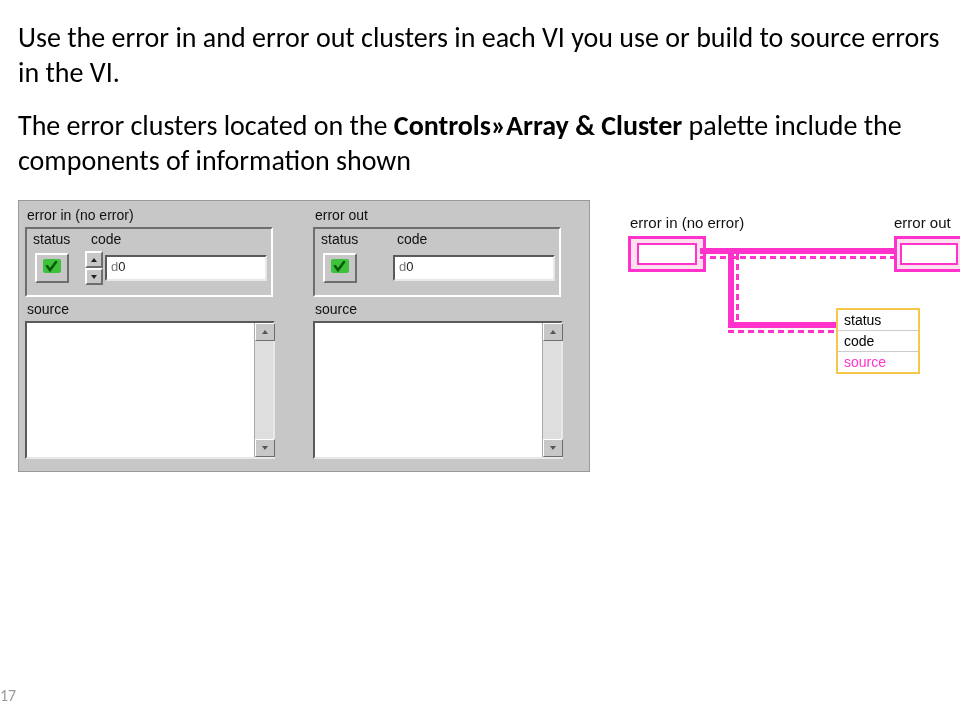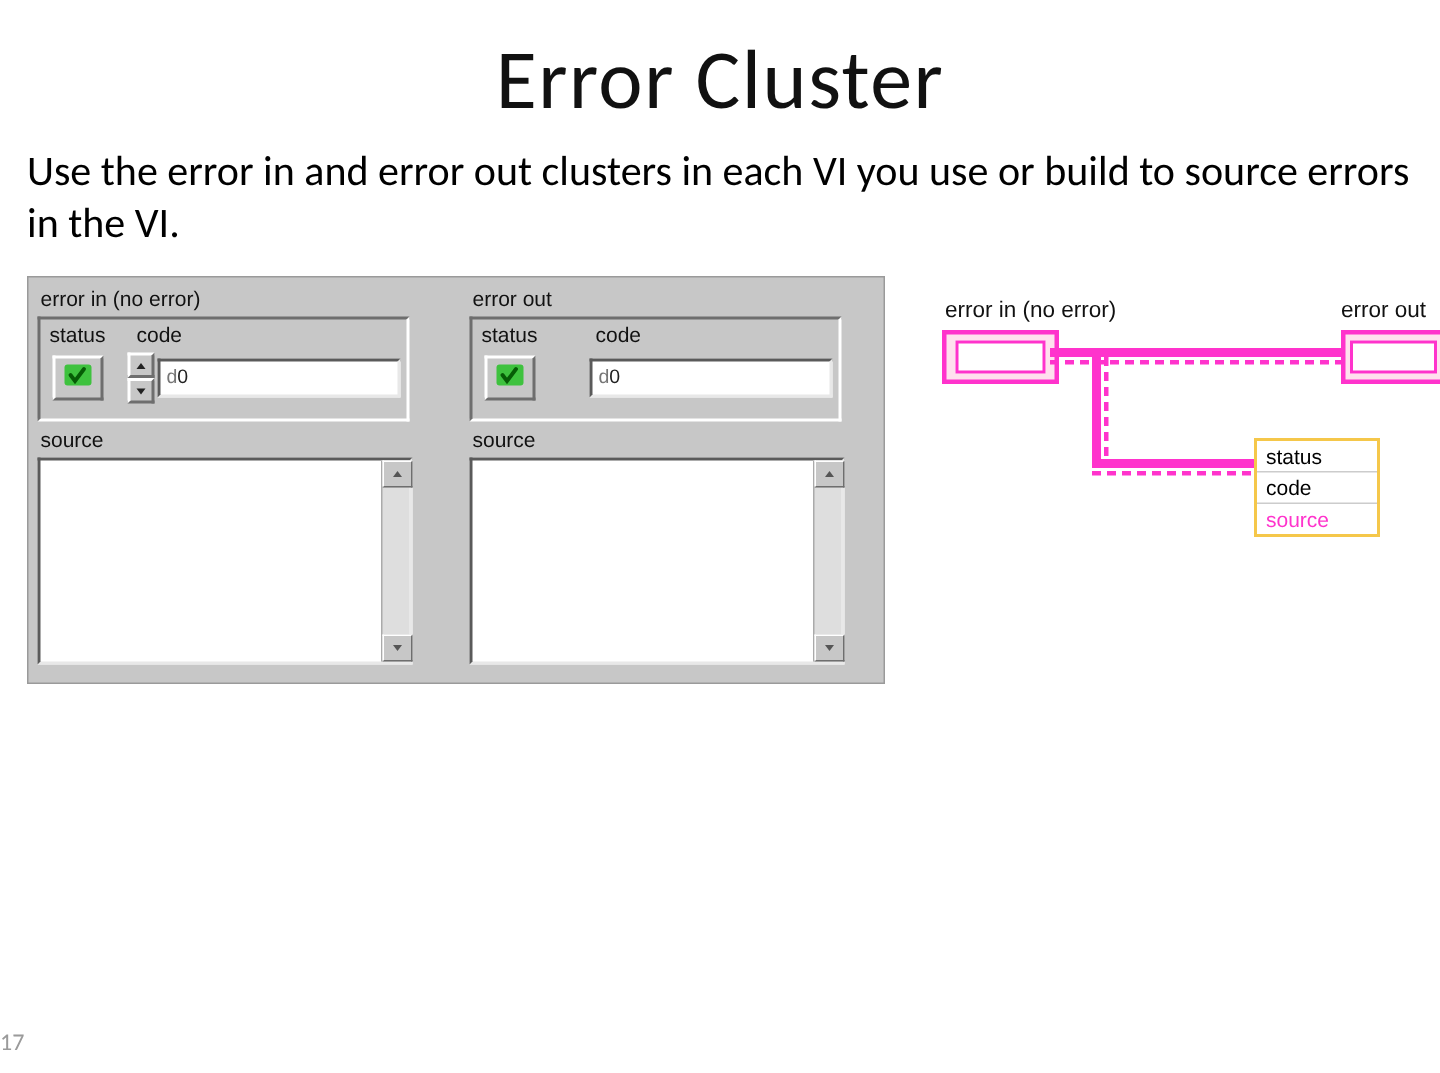--- a/index.html
+++ b/index.html
@@ -33,23 +33,25 @@
 .bundle-row:last-child{border-bottom:none}
 .wire{position:absolute;background:#ff33cc}
 .wire.dash{background:repeating-linear-gradient(90deg,#ff33cc 0 6px,transparent 6px 10px)}
 .wire.vdash{background:repeating-linear-gradient(180deg,#ff33cc 0 6px,transparent 6px 10px)}
 .pagenum{position:absolute;bottom:10px;left:0;right:0;font-size:16px;color:#9a9a9a;font-family:Calibri,Arial}
 </style>
 </head>
 <body>
 
 <div class="slide">
-  <h1 class="title">Error Cluster</h1>
   <div class="body">
     <p class="p1">Use the error in and error out clusters in each VI you use or build to source errors in the VI.</p>
+    <p class="p2">
+      <span>The error clusters located on the </span><span class="bold">Controls»Array &amp; Cluster</span><span> palette include the components of information shown</span>
+    </p>
   </div>
 
   <div class="fig">
     
     <div class="grey-panel">
       
       <span class="lbl" style="left:8px;top:6px">error in (no error)</span>
       <div class="cluster-box" style="left:6px;top:26px;width:244px;height:66px">
         <span class="lbl" style="left:6px;top:2px">status</span>
         <span class="lbl" style="left:64px;top:2px">code</span>

